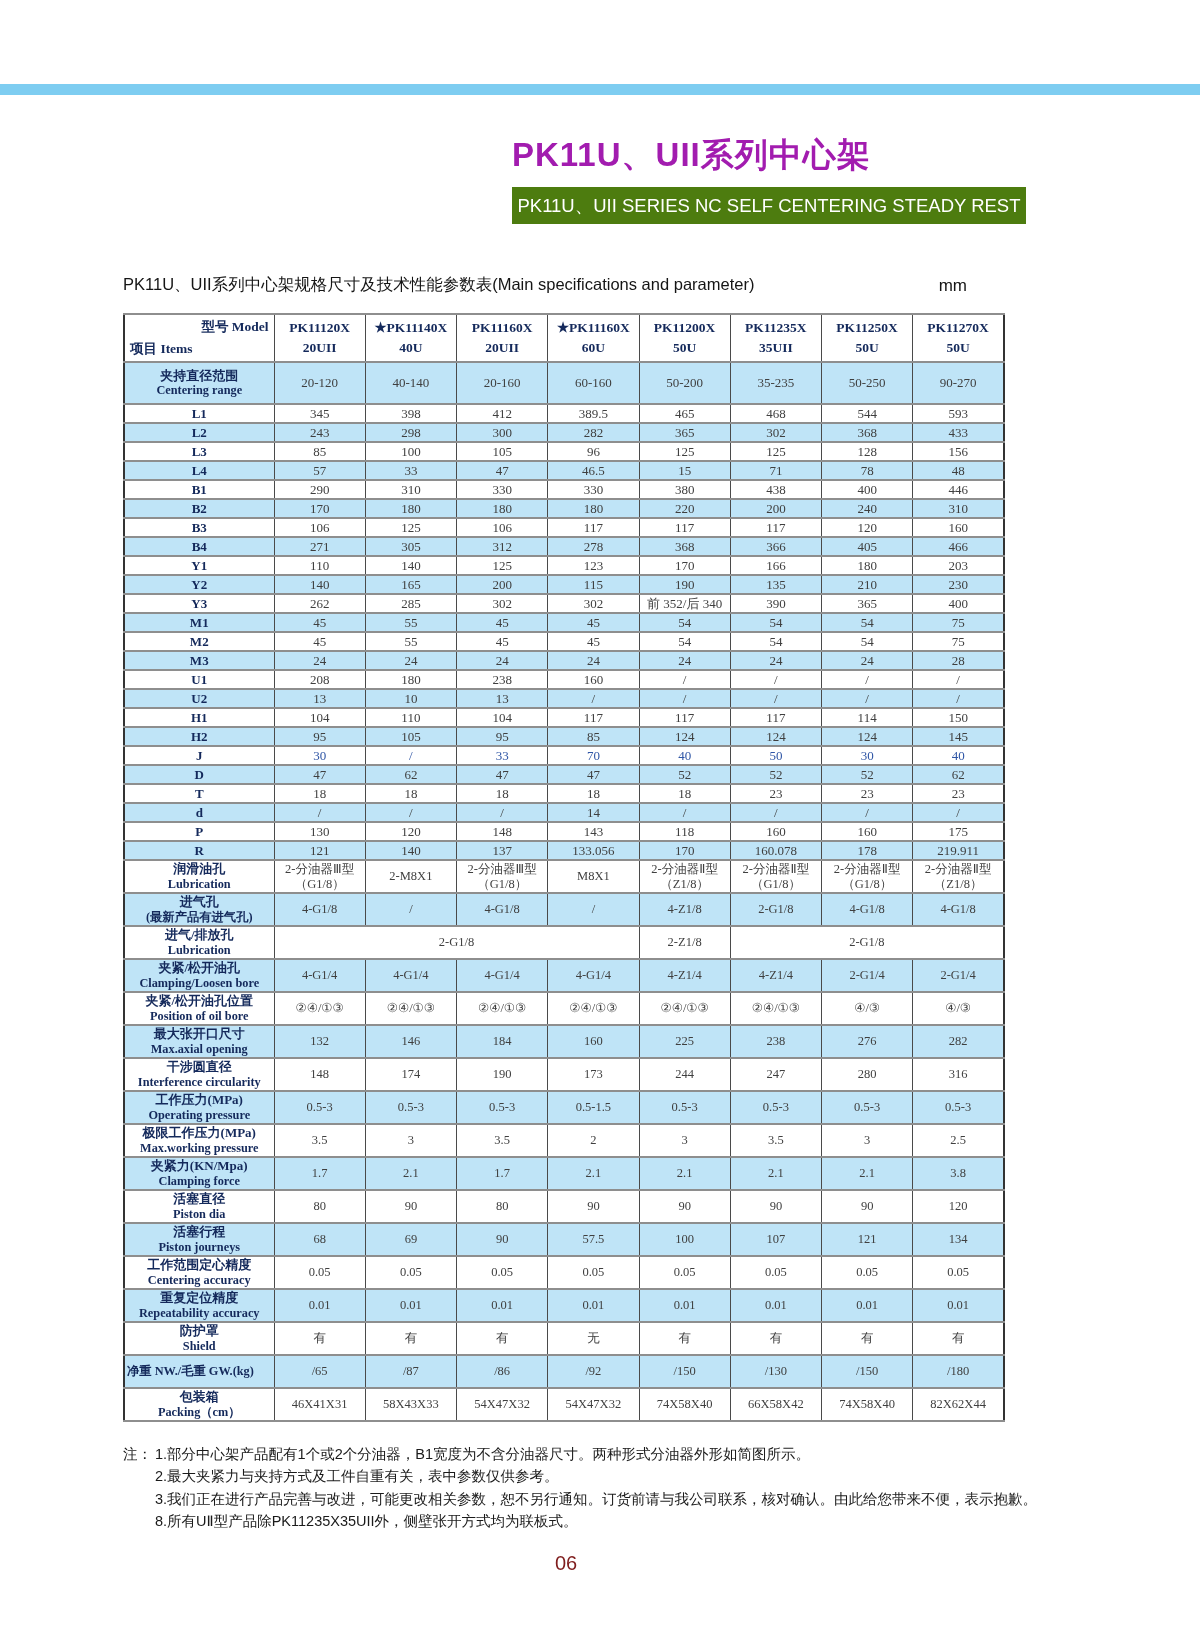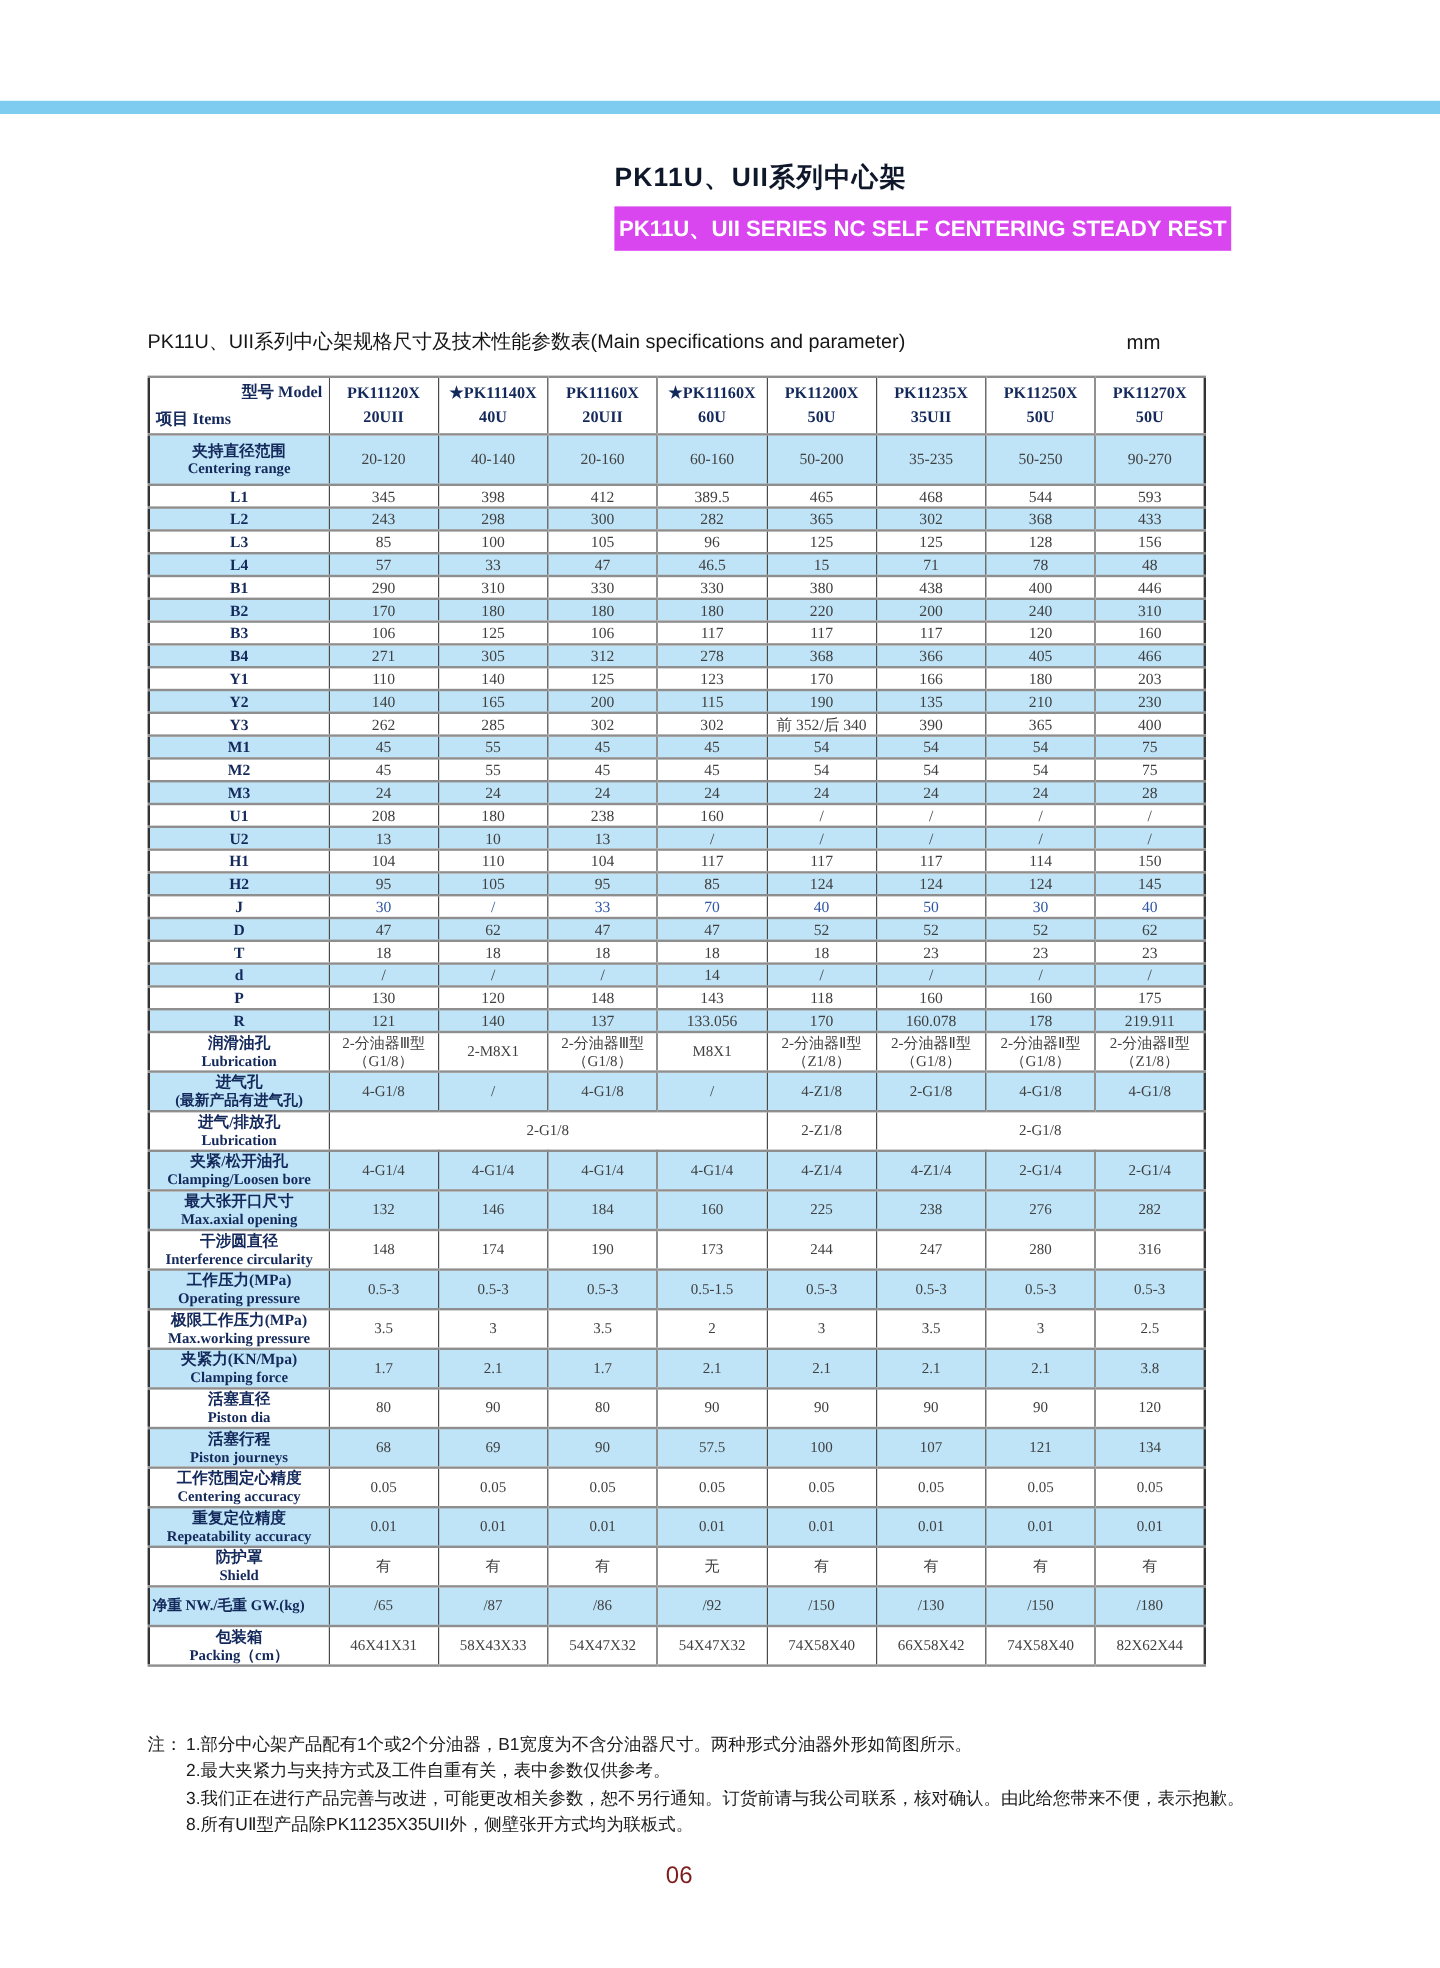--- a/index.html
+++ b/index.html
@@ -1,22 +1,22 @@
 <!DOCTYPE html>
 <html><head>
 <meta charset="utf-8">
 <style>
   html,body{margin:0;padding:0;background:#e8e8e8;}
   .page{position:relative;width:1200px;height:1640px;background:#ffffff;overflow:hidden;
         font-family:"Liberation Sans",sans-serif;}
   .strip{position:absolute;left:0;top:84px;width:1200px;height:11px;background:#7ECDF1;}
   .titleblock{position:absolute;left:512px;top:133px;width:514px;}
-  .title{font-size:22px;font-weight:bold;color:#0f172a;letter-spacing:1px;white-space:nowrap;}
-  .banner{margin-top:9px;height:37px;background:#d946ef;color:#ffffff;font-size:18.5px;
-          font-weight:bold;display:flex;align-items:center;justify-content:center;white-space:nowrap;}
+  .title{font-size:33px;font-weight:bold;color:#a21caf;letter-spacing:1px;white-space:nowrap;}
+  .banner{margin-top:9px;height:37px;background:#4d7c0f;color:#ffffff;font-size:18.5px;
+          font-weight:normal;display:flex;align-items:center;justify-content:center;white-space:nowrap;}
   .caption-row{position:absolute;left:123px;top:274px;width:882px;display:flex;
                justify-content:space-between;align-items:flex-end;font-size:16.5px;color:#151515;}
   .caption-row .mm{padding-right:38px;font-size:17px;}
   table.spec{position:absolute;left:123px;top:313px;width:882px;border-collapse:collapse;
              table-layout:fixed;font-family:"Liberation Serif",serif;background:#fff;
              border:2px solid #333;}
   .spec th,.spec td{border-left:1px solid #4a4a4a;border-right:1px solid #4a4a4a;
              border-top:2px solid #8e8e8e;border-bottom:2px solid #8e8e8e;
              padding:0;text-align:center;vertical-align:middle;overflow:hidden;}
   .spec thead th{height:46px;font-weight:bold;color:#14295B;background:#fff;}
@@ -433,20 +433,34 @@
           </td>
           <td class="val">4-G1/4</td>
           <td class="val">4-G1/4</td>
           <td class="val">4-G1/4</td>
           <td class="val">4-G1/4</td>
           <td class="val">4-Z1/4</td>
           <td class="val">4-Z1/4</td>
           <td class="val">2-G1/4</td>
           <td class="val">2-G1/4</td>
         </tr>
+        <tr class="k-tall">
+          <td class="label">
+            <div>夹紧/松开油孔位置</div>
+            <div class="en">Position of oil bore</div>
+          </td>
+          <td class="val">②④/①③</td>
+          <td class="val">②④/①③</td>
+          <td class="val">②④/①③</td>
+          <td class="val">②④/①③</td>
+          <td class="val">②④/①③</td>
+          <td class="val">②④/①③</td>
+          <td class="val">④/③</td>
+          <td class="val">④/③</td>
+        </tr>
         <tr class="k-tall bg-blue">
           <td class="label">
             <div>最大张开口尺寸</div>
             <div class="en">Max.axial opening</div>
           </td>
           <td class="val">132</td>
           <td class="val">146</td>
           <td class="val">184</td>
           <td class="val">160</td>
           <td class="val">225</td>

